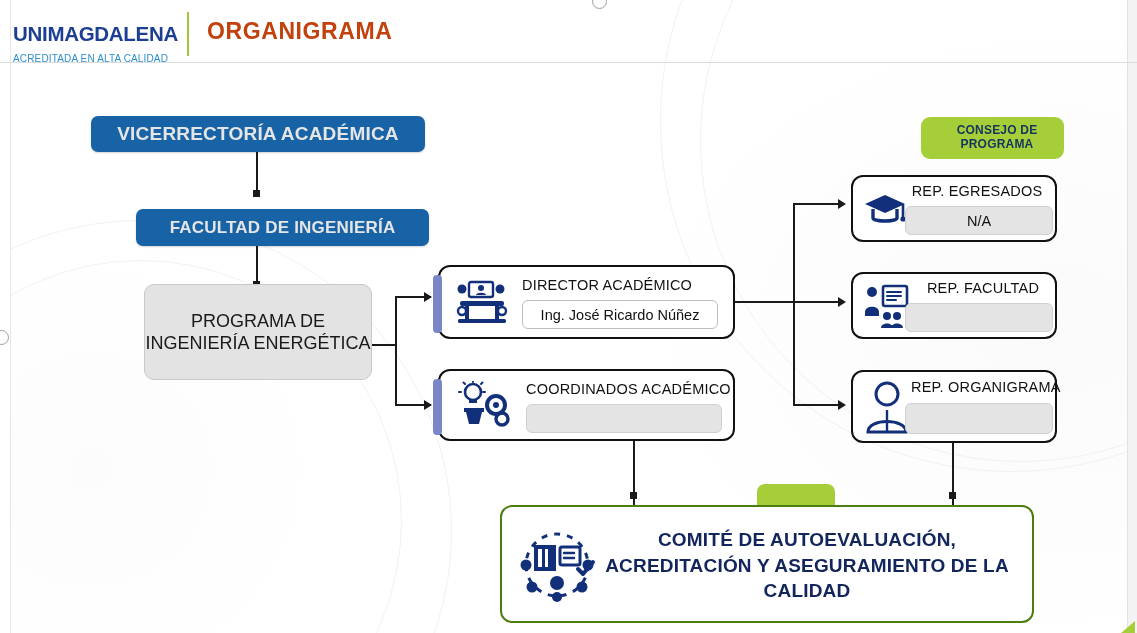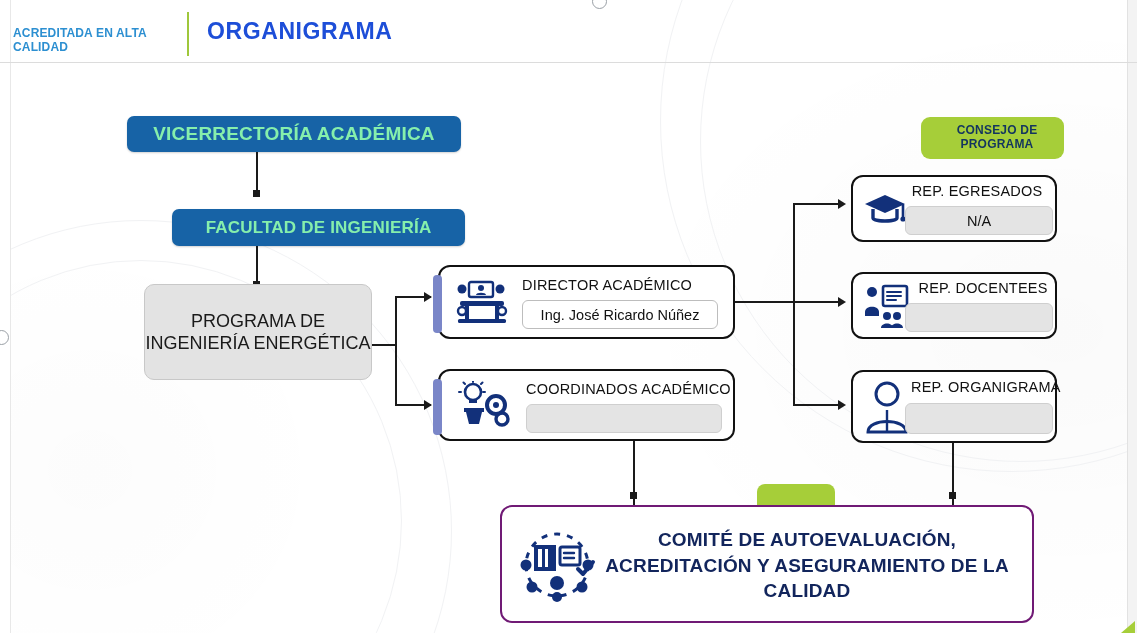--- a/index.html
+++ b/index.html
@@ -80,58 +80,57 @@
     text-align: left;
   }
   .logo-main {
     font-size: 20.5px;
     font-weight: bold;
     letter-spacing: -0.3px;
     color: #1c3f94;
     line-height: 1;
   }
   .logo-sub {
-    margin-top: 2px;
-    font-size: 12px;
-    font-weight: bold;
+    margin-top: 8px;
+    font-size: 10px;
+    font-weight: normal;
     letter-spacing: 0.15px;
     color: #2c8fd1;
   }
   .logo-divider {
     position: absolute;
     left: 187px; top: 12px;
     width: 2px; height: 44px;
     background: #9fc73b;
   }
   .slide-title {
     position: absolute;
     left: 207px; top: 18px;
     font-size: 23px;
     font-weight: bold;
     letter-spacing: 0.6px;
-    color: #1d4ed8;
+    color: #c2410c;
   }
 
   
   .node {
     position: absolute;
     box-sizing: border-box;
   }
 
   .pill-blue {
     background: #1763a6;
-    color: #86efac;
+    color: #e5e5e5;
     border-radius: 7px;
     display: flex;
     align-items: center;
     justify-content: center;
     font-weight: bold;
     letter-spacing: 0.2px;
     box-shadow: 0 1px 2px rgba(0,0,0,0.18);
-    margin-left: 36px;
   }
 
   .pill-green {
     background: #a6ce39;
     color: #13355f;
     border-radius: 9px;
     display: flex;
     align-items: center;
     justify-content: flex-start;
     text-align: center;
@@ -195,21 +194,21 @@
 
   .icon {
     position: absolute;
     color: #12307a;
   }
 
   
   .committee {
     position: absolute;
     background: #ffffff;
-    border: 2px solid #701a75;
+    border: 2px solid #4d7c0f;
     border-radius: 12px;
     box-sizing: border-box;
   }
   .committee-text {
     position: absolute;
     left: 90px; top: 20px;
     width: 430px;
     text-align: center;
     font-size: 19px;
     font-weight: bold;
@@ -260,20 +259,21 @@
 
   <div class="left-strip"></div>
   <div class="right-strip"></div>
 
   <div class="handle" style="left:592px; top:-6px;"></div>
   <div class="handle" style="left:-6px; top:330px;"></div>
 
   <div class="header-rule"></div>
 
   <div class="logo">
+    <div class="logo-main">UNIMAGDALENA</div>
     <div class="logo-sub">ACREDITADA EN ALTA CALIDAD</div>
   </div>
   <div class="logo-divider"></div>
   <div class="slide-title">ORGANIGRAMA</div>
 
   <div class="node pill-blue" style="left:91px; top:116px; width:334px; height:36px; font-size:19px;">
     <span>VICERRECTORÍA ACADÉMICA</span>
   </div>
 
   <div class="line-v" style="left:256px; top:152px; height:44px;"></div>
@@ -363,21 +363,21 @@
   <div class="card" style="left:851px; top:272px; width:206px; height:67px;">
     <svg class="icon" style="left:10px; top:10px;" width="46" height="46" viewBox="0 0 46 46">
       <rect x="20" y="2" width="24" height="20" rx="2" fill="none" stroke="#12307a" stroke-width="2.6"></rect>
       <path d="M24 8h14M24 12h14M24 16h9" stroke="#12307a" stroke-width="2" stroke-linecap="round"></path>
       <circle cx="9" cy="8" r="5" fill="#12307a"></circle>
       <path d="M2 28c0-7 14-7 14 0v4H2z" fill="#12307a"></path>
       <circle cx="24" cy="32" r="4" fill="#12307a"></circle>
       <circle cx="34" cy="32" r="4" fill="#12307a"></circle>
       <path d="M18 44c0-6 12-6 12 0zM28 44c0-6 12-6 12 0z" fill="#12307a"></path>
     </svg>
-    <div class="card-title" style="left:58px; top:6px; width:144px; text-align:center;">REP. DOCENTEES</div>
+    <div class="card-title" style="left:58px; top:6px; width:144px; text-align:center;">REP. FACULTAD</div>
     <div class="value-field" style="left:52px; top:29px; width:146px; height:27px;"></div>
   </div>
 
   <div class="card" style="left:851px; top:370px; width:206px; height:73px;">
     <svg class="icon" style="left:12px; top:8px;" width="44" height="56" viewBox="0 0 44 56">
       <circle cx="22" cy="14" r="11" fill="none" stroke="#12307a" stroke-width="3"></circle>
       <path d="M3 52c0-14 38-14 38 0z" fill="none" stroke="#12307a" stroke-width="3"></path>
       <path d="M22 30v22" stroke="#12307a" stroke-width="2.4"></path>
     </svg>
     <div class="card-title" style="left:58px; top:7px; width:144px; text-align:center;">REP. ORGANIGRAMA</div>

